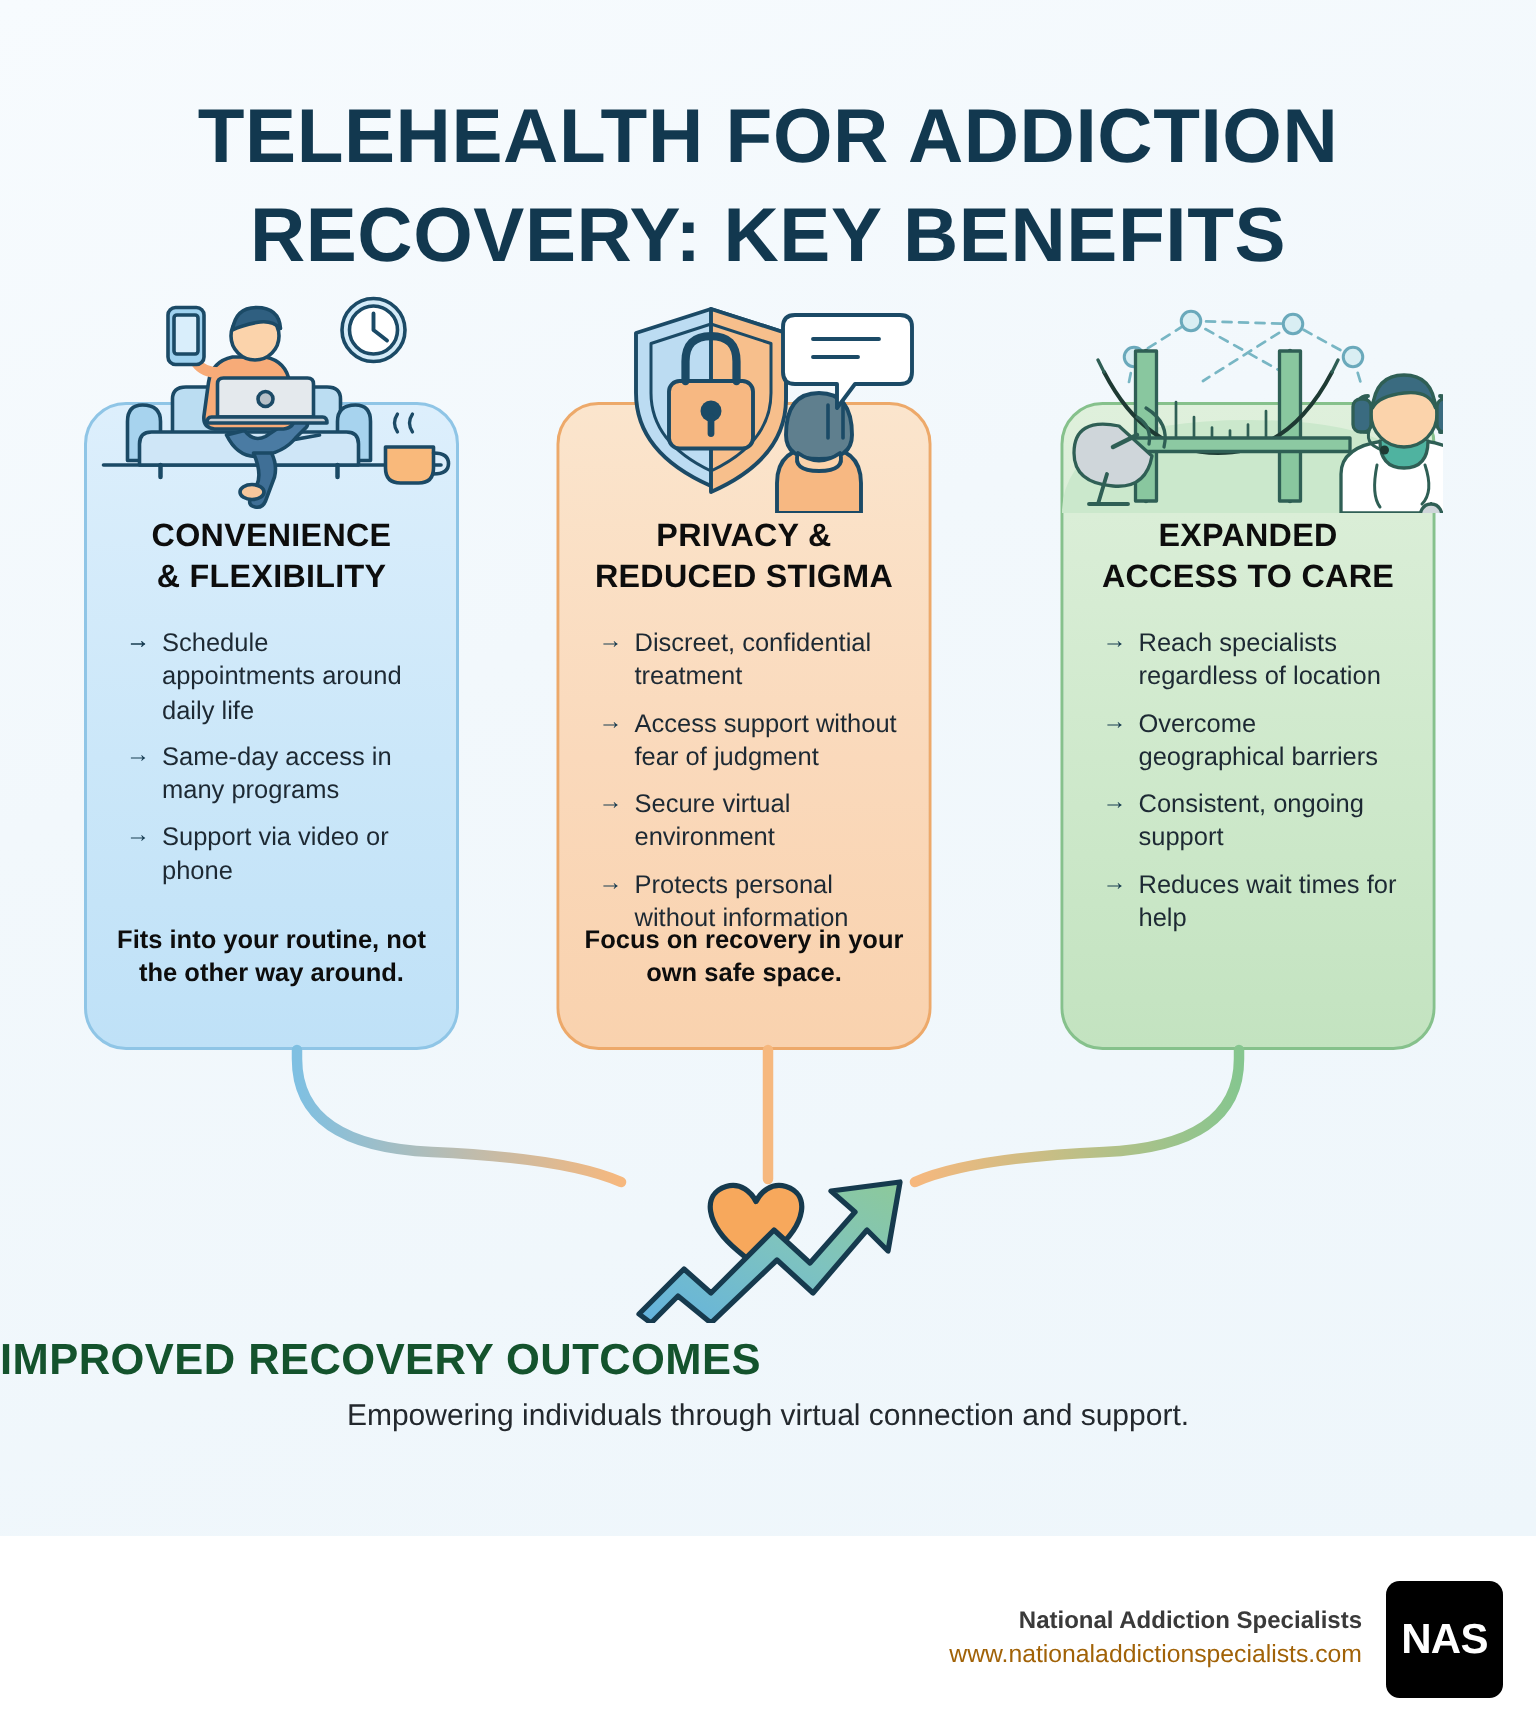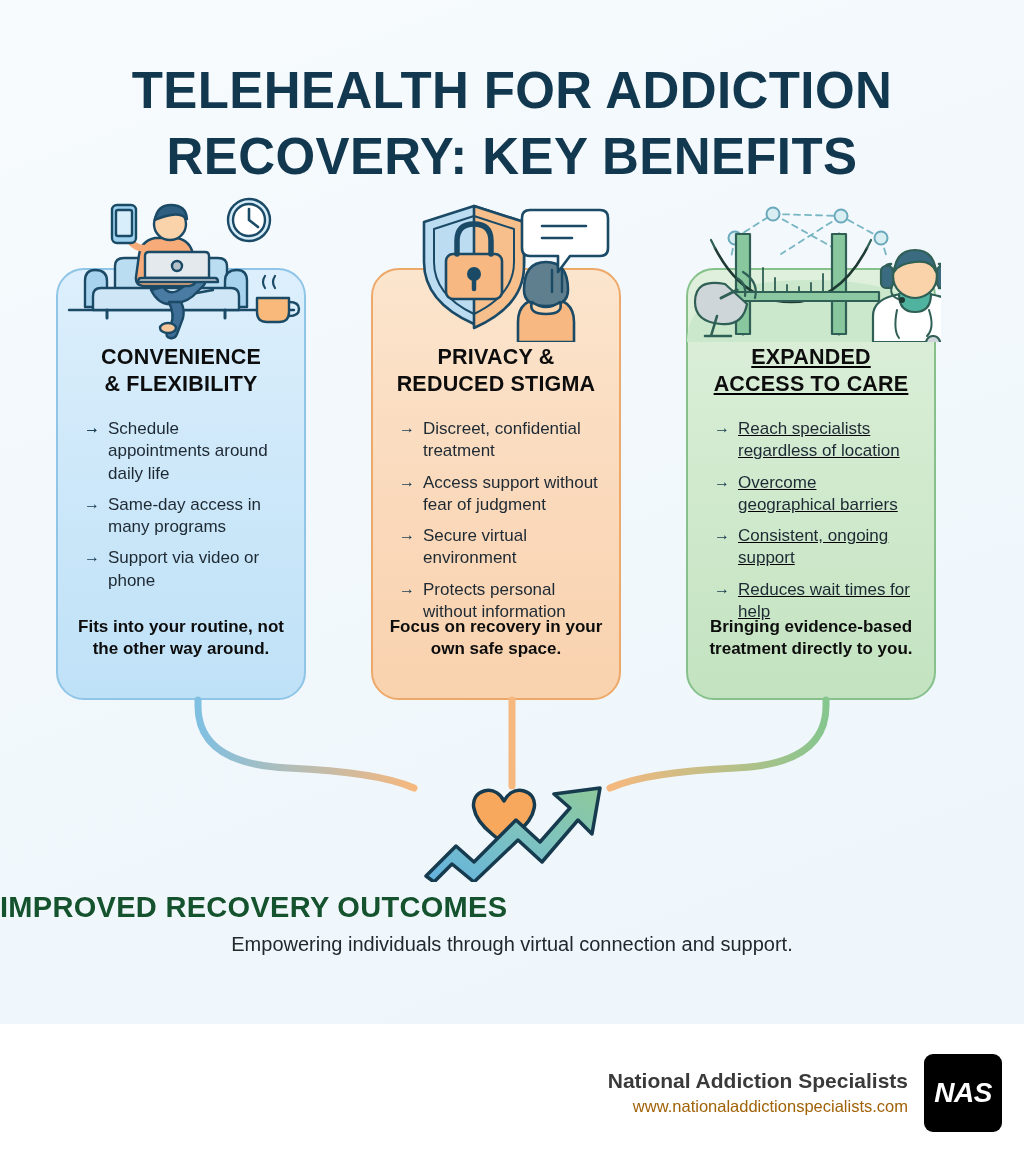--- a/index.html
+++ b/index.html
@@ -57,21 +57,21 @@
     top: 268px;
     width: 250px;
     height: 432px;
     border-radius: 28px;
     border: 2px solid;
     padding: 0 14px;
     overflow: visible;
   }
   .card-1 { left: 56px;  background: linear-gradient(180deg,#ddeffc 0%, #cbe7f9 55%, #bfe1f7 100%); border-color: #8fc5e6; }
   .card-2 { left: 371px; background: linear-gradient(180deg,#fbe5cd 0%, #fad9bb 55%, #f9d2ae 100%); border-color: #eda96a; }
-  .card-3 { left: 686px; background: linear-gradient(180deg,#dff0dc 0%, #cfe9cc 55%, #c3e3c0 100%); border-color: #86c18c; text-decoration: underline; }
+  .card-3 { left: 707px; background: linear-gradient(180deg,#dff0dc 0%, #cfe9cc 55%, #c3e3c0 100%); border-color: #86c18c; }
 
   
   .illus {
     position: absolute;
     left: 50%;
     transform: translateX(-50%);
     top: -78px;
     width: 260px;
     height: 150px;
     pointer-events: none;
@@ -179,21 +179,21 @@
   .footer-inner {
     position: absolute;
     right: 22px;
     top: 30px;
     display: flex;
     align-items: center;
     gap: 16px;
   }
   .footer-text { text-align: right; }
   .footer-org {
-    font-size: 21px;
+    font-size: 16px;
     font-weight: bold;
     color: #3a3a3a;
     line-height: 1.25;
   }
   .footer-url {
     font-size: 16.5px;
     color: #a16207;
     line-height: 1.3;
     margin-top: 2px;
   }
@@ -204,21 +204,20 @@
     border-radius: 9px;
     display: flex;
     align-items: center;
     justify-content: center;
   }
   .logo-text {
     color: #ffffff;
     font-size: 28px;
     font-weight: bold;
     letter-spacing: -0.5px;
-    font-style: italic;
   }
 </style>
 </head>
 <body>
 
 <div id="infographic">
 
   <div class="main-area"></div>
 
   <div class="title">
@@ -377,21 +376,20 @@
       <div class="card-head">
         <span class="l">EXPANDED</span>
         <span class="l">ACCESS TO CARE</span>
       </div>
       <ul class="bullets">
         <li><span class="arrow">→</span><span>Reach specialists regardless of location</span></li>
         <li><span class="arrow">→</span><span>Overcome geographical barriers</span></li>
         <li><span class="arrow">→</span><span>Consistent, ongoing support</span></li>
         <li><span class="arrow">→</span><span>Reduces wait times for help</span></li>
       </ul>
-      <div class="tagline">Bringing evidence-based treatment directly to you.</div>
     </div>
   </div>
 
   <div class="connectors">
     <svg width="1024" height="130" viewBox="0 0 1024 130" xmlns="http://www.w3.org/2000/svg">
       <defs>
         <linearGradient id="gradLeft" x1="0" y1="0" x2="1" y2="0">
           <stop offset="0%" stop-color="#7fc0e2"></stop>
           <stop offset="100%" stop-color="#f6b87e"></stop>
         </linearGradient>

